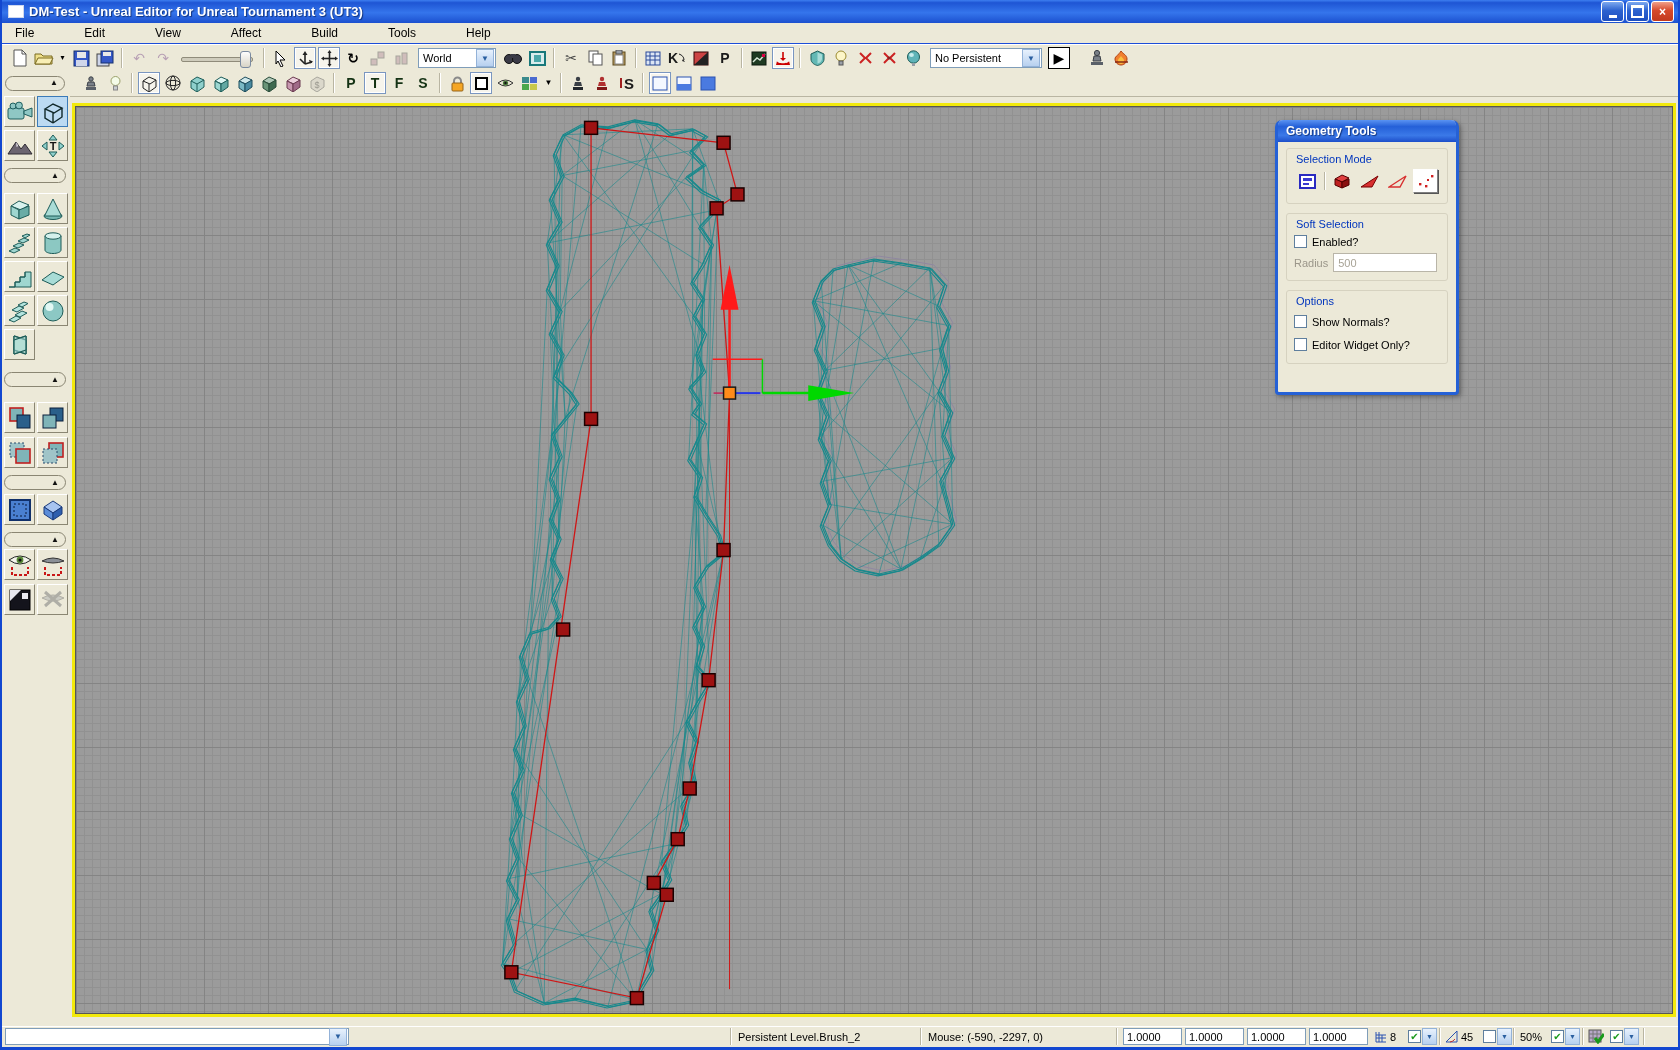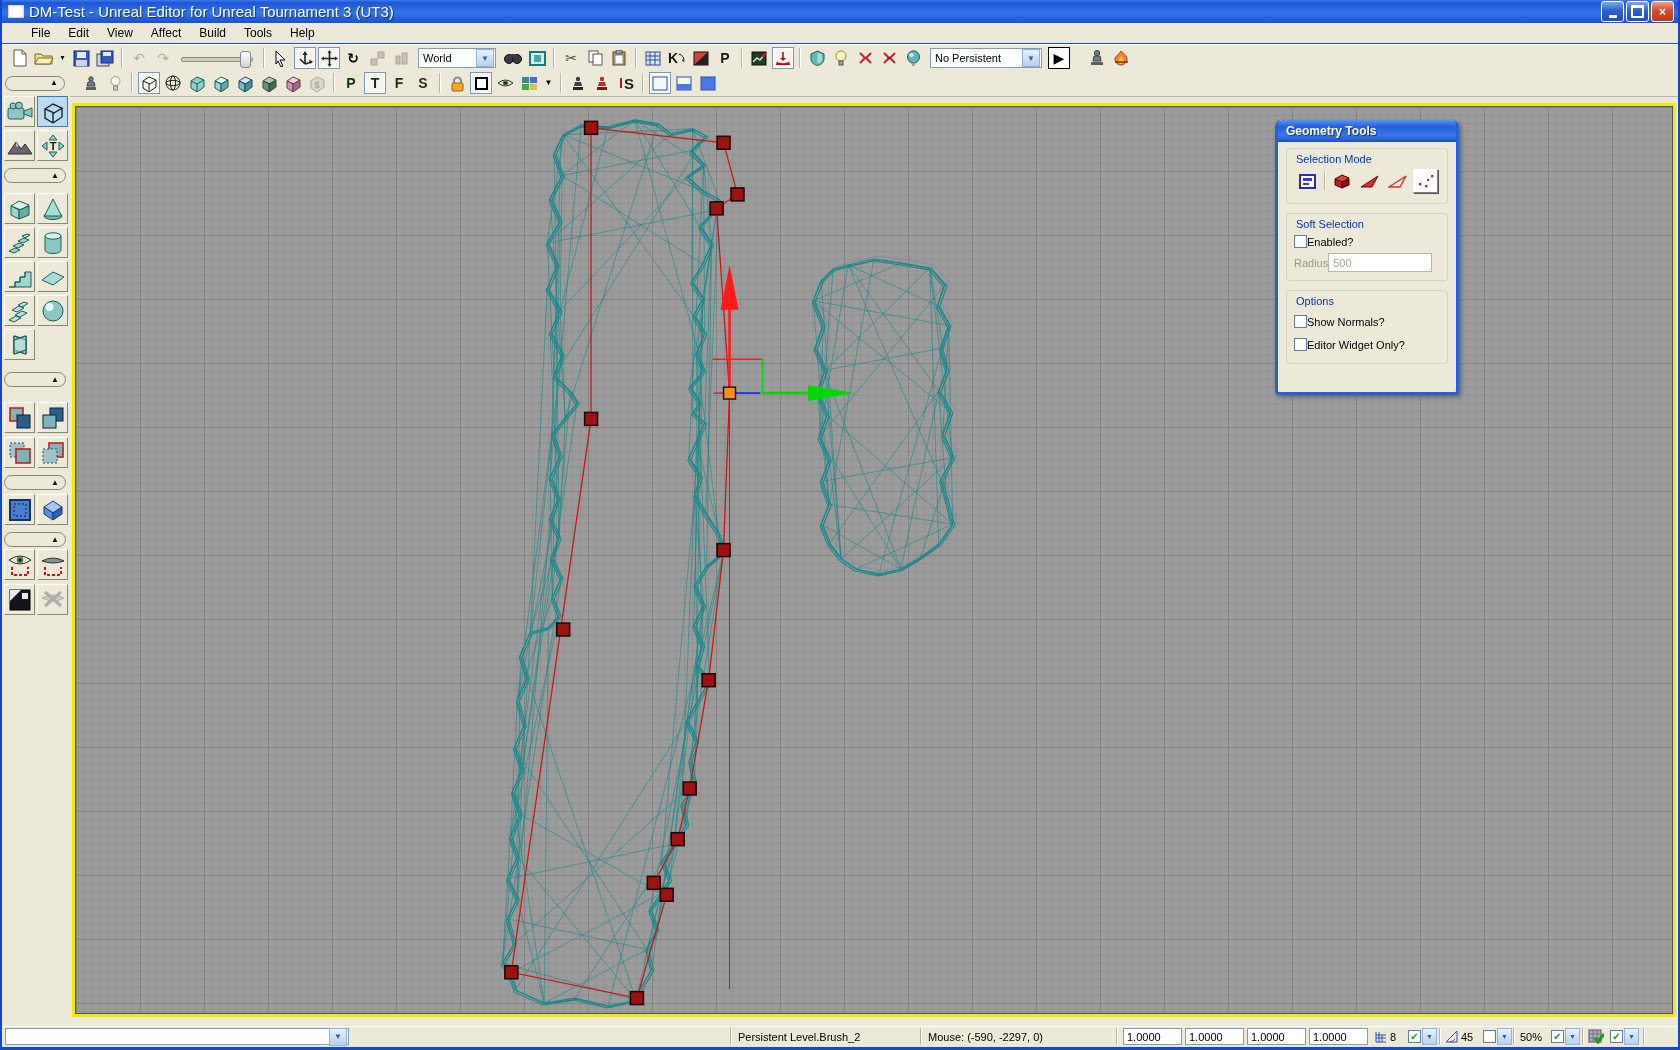--- a/index.html
+++ b/index.html
@@ -4,31 +4,31 @@
 <style>
   html,body{margin:0;padding:0;background:#000;}
   #root{position:relative;width:1680px;height:1050px;background:#ece9d8;overflow:hidden;
         font-family:"Liberation Sans","DejaVu Sans",sans-serif;font-size:11px;color:#000;
         border-left:2px solid #1247d0;border-right:2px solid #1247d0;box-sizing:border-box;}
   
   .titlebar{position:absolute;left:0;top:0;right:0;height:23px;
     background:linear-gradient(180deg,#3d7ef0 0%,#1e55d4 12%,#3575ec 55%,#1b50cf 100%);
     display:flex;align-items:center;padding:0 4px;color:#fff;}
   .appicon{width:14px;height:11px;background:#fff;border:1px solid #cfd8ef;margin:0 5px 0 2px;}
-  .titletext{font-weight:normal;font-size:15px;text-shadow:1px 1px 1px #10337e;white-space:nowrap;}
+  .titletext{font-weight:bold;font-size:13px;text-shadow:1px 1px 1px #10337e;white-space:nowrap;}
   .winbtns{margin-left:auto;display:flex;gap:2px;}
   .wbtn{width:21px;height:19px;border-radius:3px;border:1px solid #fff;
     background:linear-gradient(180deg,#7da9ef,#2c62cf 45%,#1d4fc0);display:flex;align-items:center;justify-content:center;
     color:#fff;font-weight:bold;font-size:12px;line-height:1;}
   .wbtn.close{background:linear-gradient(180deg,#f0a089,#d6492b 45%,#c23a1e);}
   .wbtn .minbar{width:8px;height:3px;background:#fff;margin-top:9px;}
   .wbtn .restorebox{width:9px;height:8px;border:2px solid #fff;border-top-width:3px;}
   
   .menubar{position:absolute;left:0;top:23px;right:0;height:20px;background:#ece9d8;
-    display:flex;align-items:center;padding-left:20px;border-bottom:2px solid #1d4ed8;}
+    display:flex;align-items:center;padding-left:4px;border-bottom:2px solid #1d4ed8;gap:32px;}
   .menuitem{padding:2px 9px;font-size:12px;}
   
   .toolbar{position:absolute;left:0;right:0;background:#ece9d8;display:flex;align-items:center;}
   .tb1{top:44px;height:26px;border-top:1px solid #fff;border-bottom:1px solid #cfcbb8;}
   .tb2{top:70px;height:26px;border-bottom:1px solid #b9b5a2;}
   .tbtn{min-width:22px;height:22px;display:flex;align-items:center;justify-content:center;margin:0 1px;
         border:1px solid transparent;box-sizing:border-box;}
   .tbtn.active{border:1px solid #7a96c0;background:#f6f4ec;box-shadow:inset 0 0 0 1px #fff;}
   .tbtn.disabled{opacity:.45;}
   .sep{width:1px;height:20px;background:#b9b5a2;border-right:1px solid #fff;margin:0 4px;}
@@ -73,21 +73,21 @@
   .gttitle{height:22px;border-radius:5px 5px 0 0;display:flex;align-items:center;padding-left:8px;
       background:linear-gradient(180deg,#5a93f2 0%,#2560d8 30%,#3b79e8 70%,#1c4ec9 100%);
       color:#fff;font-weight:bold;font-size:12px;text-shadow:1px 1px 1px #10337e;}
   .gtbody{padding:6px 8px 10px 8px;}
   .gtgroup{border:1px solid #d6d2c0;border-radius:3px;margin-bottom:9px;padding:4px 7px 8px 7px;}
   .gtlegend{color:#0035bd;font-size:11px;padding:0 2px;}
   .smrow{display:flex;align-items:center;gap:5px;padding:4px 2px 2px 2px;}
   .smbtn{width:24px;height:22px;display:flex;align-items:center;justify-content:center;}
   .smbtn.raised{background:#fff;border:1px solid;border-color:#fff #808080 #808080 #fff;box-shadow:1px 1px 0 #555;}
   .smsep{width:1px;height:18px;background:#b9b5a2;border-right:1px solid #fff;}
-  .cbrow{display:flex;align-items:center;margin-top:5px;}
+  .cbrow{display:flex;align-items:center;gap:5px;margin-top:5px;}
   .cbox{width:13px;height:13px;background:#fff;border:1px solid #5f7f9e;box-sizing:border-box;flex:0 0 auto;}
   .graylab{color:#9b968a;}
   .radinput{width:104px;height:19px;border:1px solid #b9b5a8;background:#fff;color:#a8a396;
             font-size:11px;padding:1px 4px;box-sizing:border-box;font-family:inherit;}
   
   .statusbar{position:absolute;left:0;right:0;bottom:0;height:20px;background:#ece9d8;
      border-top:1px solid #fff;border-bottom:3px solid #1247d0;box-sizing:content-box;}
   .statusbar .abs{position:absolute;top:1px;height:17px;display:flex;align-items:center;}
   .ssep{position:absolute;top:1px;width:1px;height:17px;background:#b9b5a2;border-right:1px solid #fff;}
   .sfield{position:absolute;top:1px;height:17px;background:#fff;border:1px solid #7f9db9;

